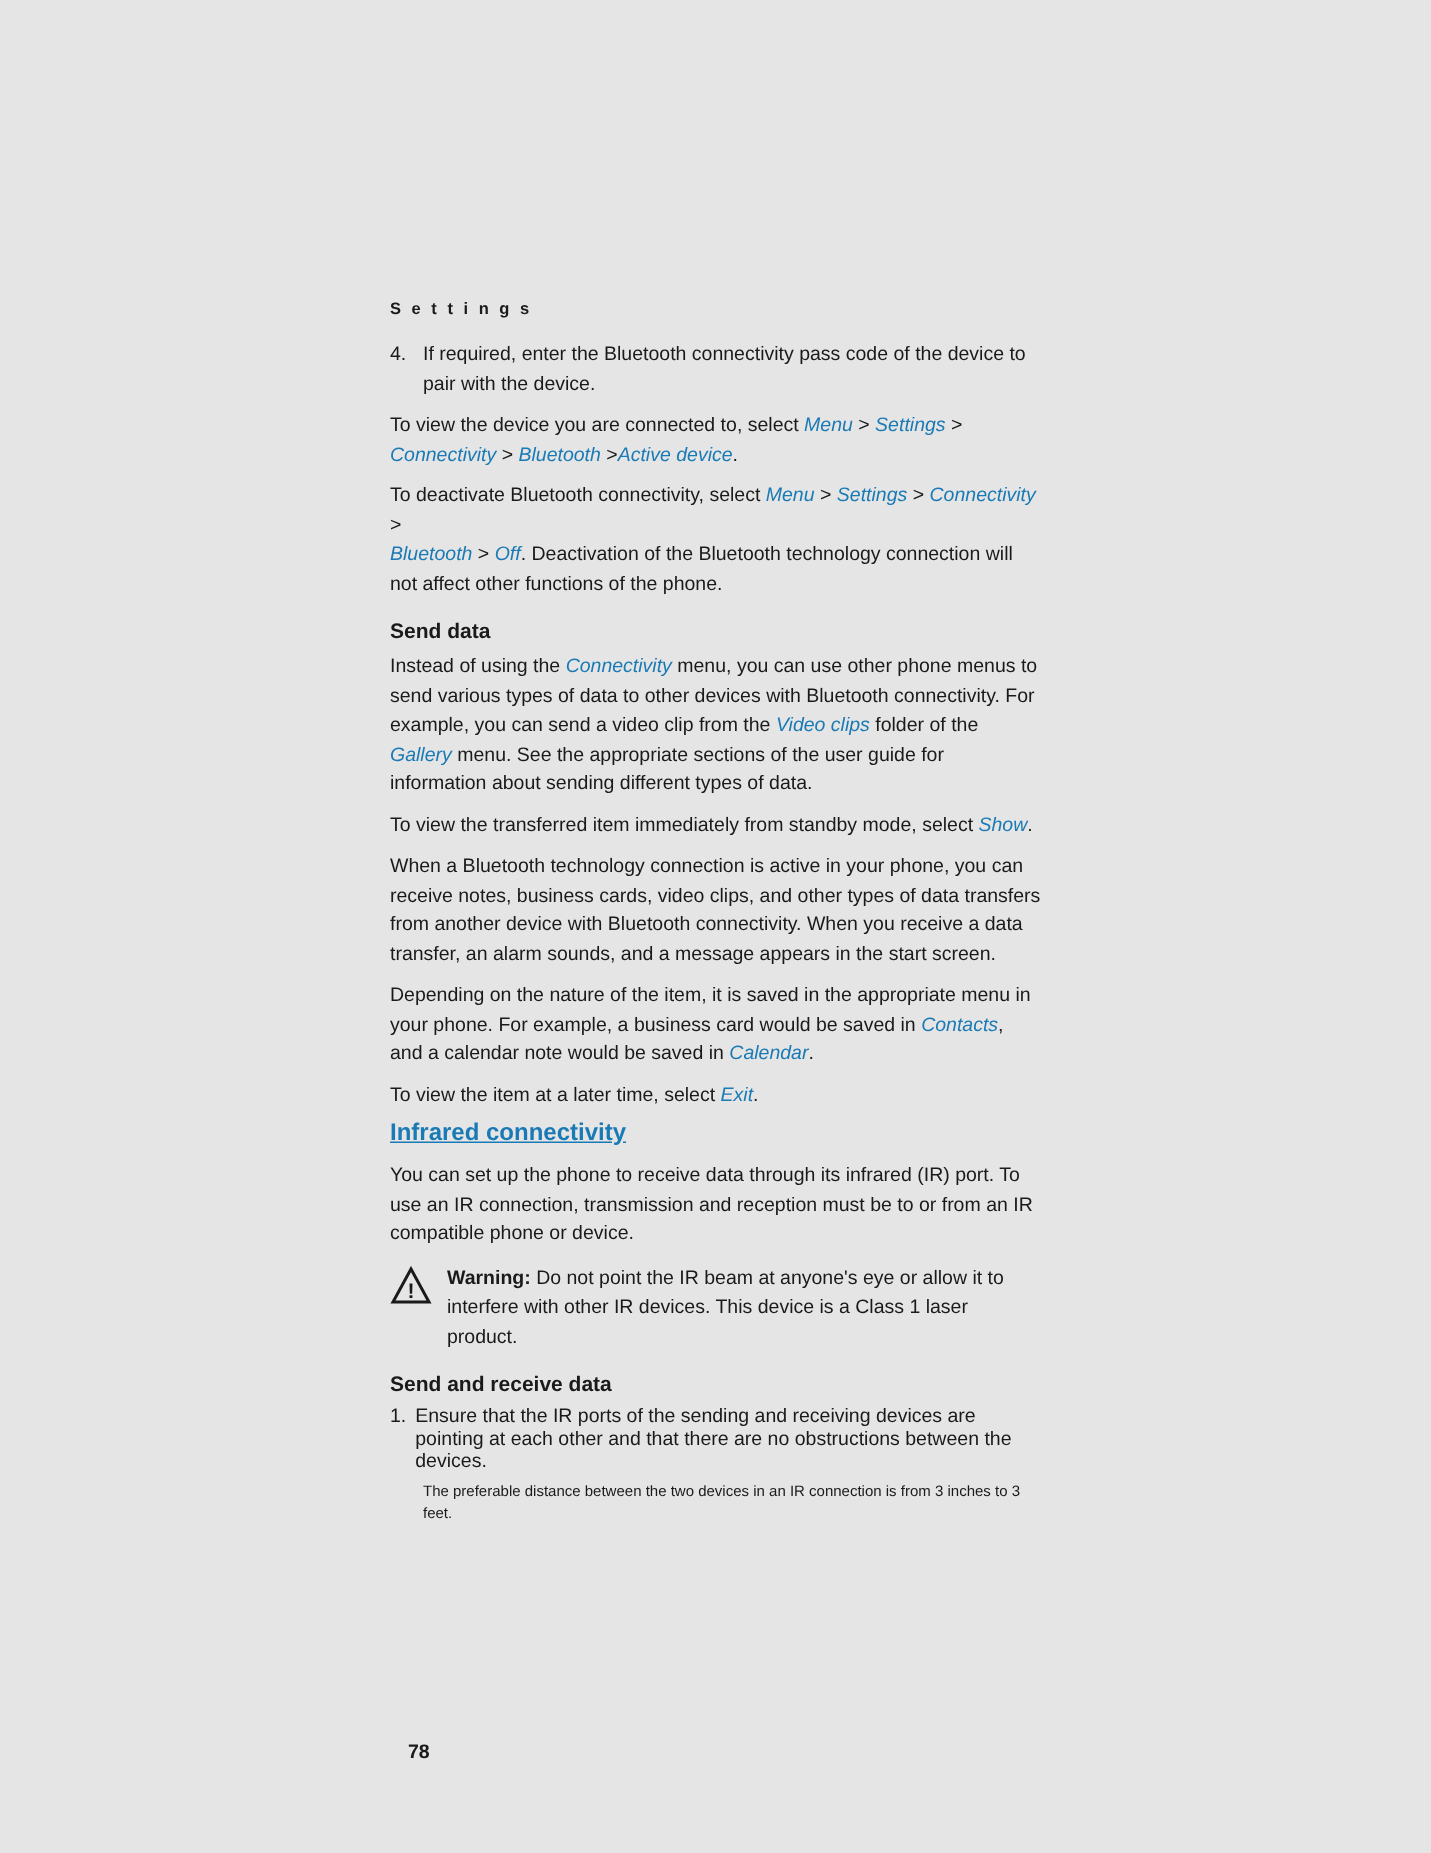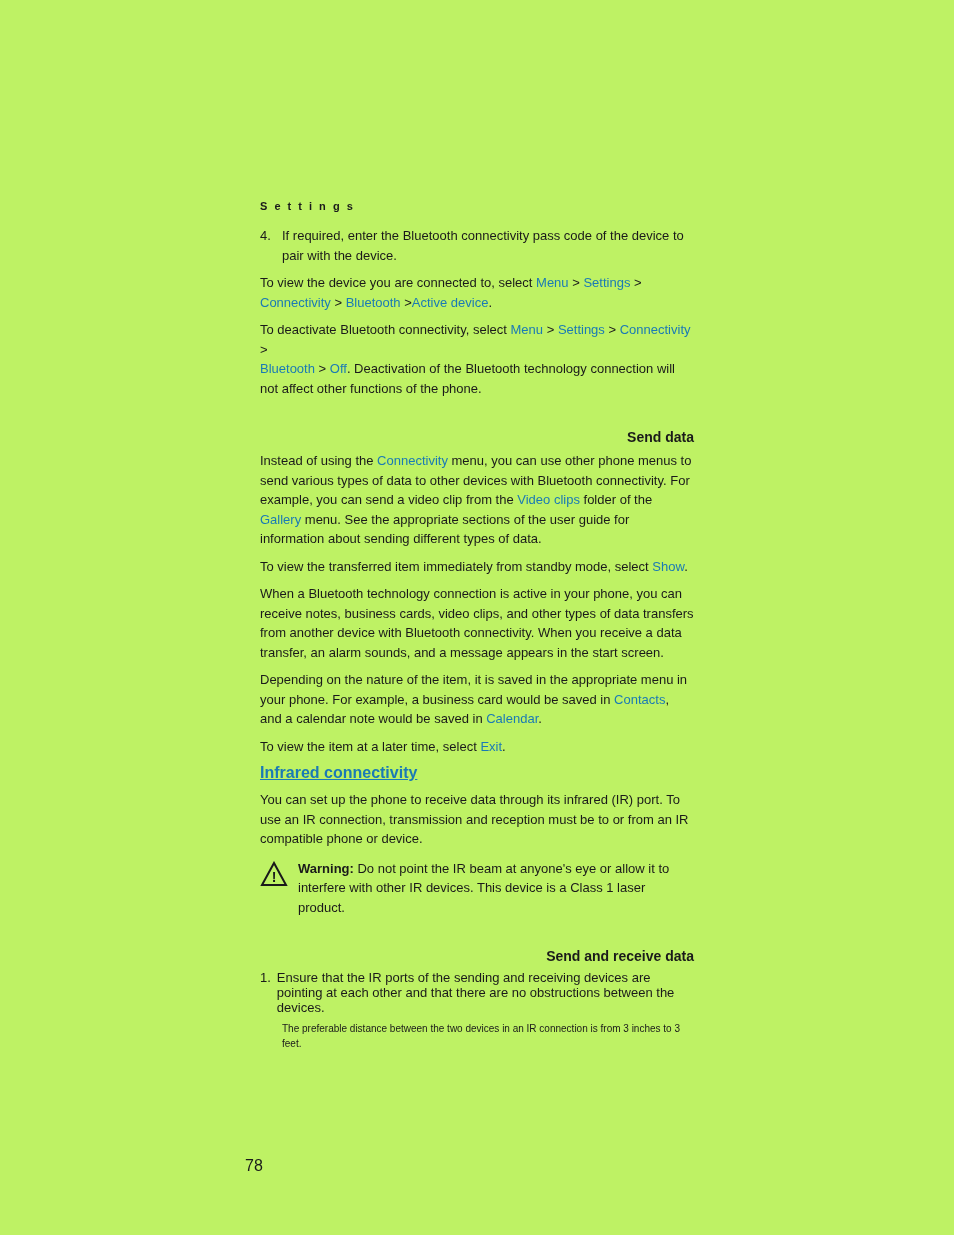--- a/index.html
+++ b/index.html
@@ -14,21 +14,21 @@
       font-size: 13px;
       color: #1a1a1a;
       width: 954px;
       min-height: 1235px;
       position: relative;
     }
 
     .page {
       width: 954px;
       min-height: 1235px;
-      background: #bef264;
+      background: #e5e5e5;
       padding: 200px 260px 100px 260px;
       position: relative;
     }
 
     .section-header {
       font-size: 11px;
       letter-spacing: 2px;
       font-weight: bold;
       color: #1a1a1a;
       margin-bottom: 14px;
@@ -53,29 +53,29 @@
 
     .para {
       font-size: 13px;
       line-height: 1.5;
       margin-bottom: 8px;
     }
 
     a, .link {
       color: #1a7ab5;
       text-decoration: none;
+      font-style: italic;
     }
 
     .subheading {
       font-size: 14px;
       font-weight: bold;
-      margin-top: 31px;
+      margin-top: 14px;
       margin-bottom: 6px;
       color: #1a1a1a;
-      text-align: right;
     }
 
     .main-heading {
       font-size: 16px;
       font-weight: bold;
       text-decoration: underline;
       color: #1a7ab5;
       margin-bottom: 8px;
     }
 
@@ -99,23 +99,23 @@
       line-height: 1.5;
     }
 
     .warning-text strong {
       font-weight: bold;
     }
 
     .page-number {
       position: absolute;
       bottom: 60px;
-      left: 245px;
-      font-size: 16px;
-      font-weight: normal;
+      left: 272px;
+      font-size: 13px;
+      font-weight: bold;
       color: #1a1a1a;
     }
 
     .numbered-list-item {
       display: flex;
       gap: 6px;
       margin-bottom: 6px;
     }
 
     .sub-para {

